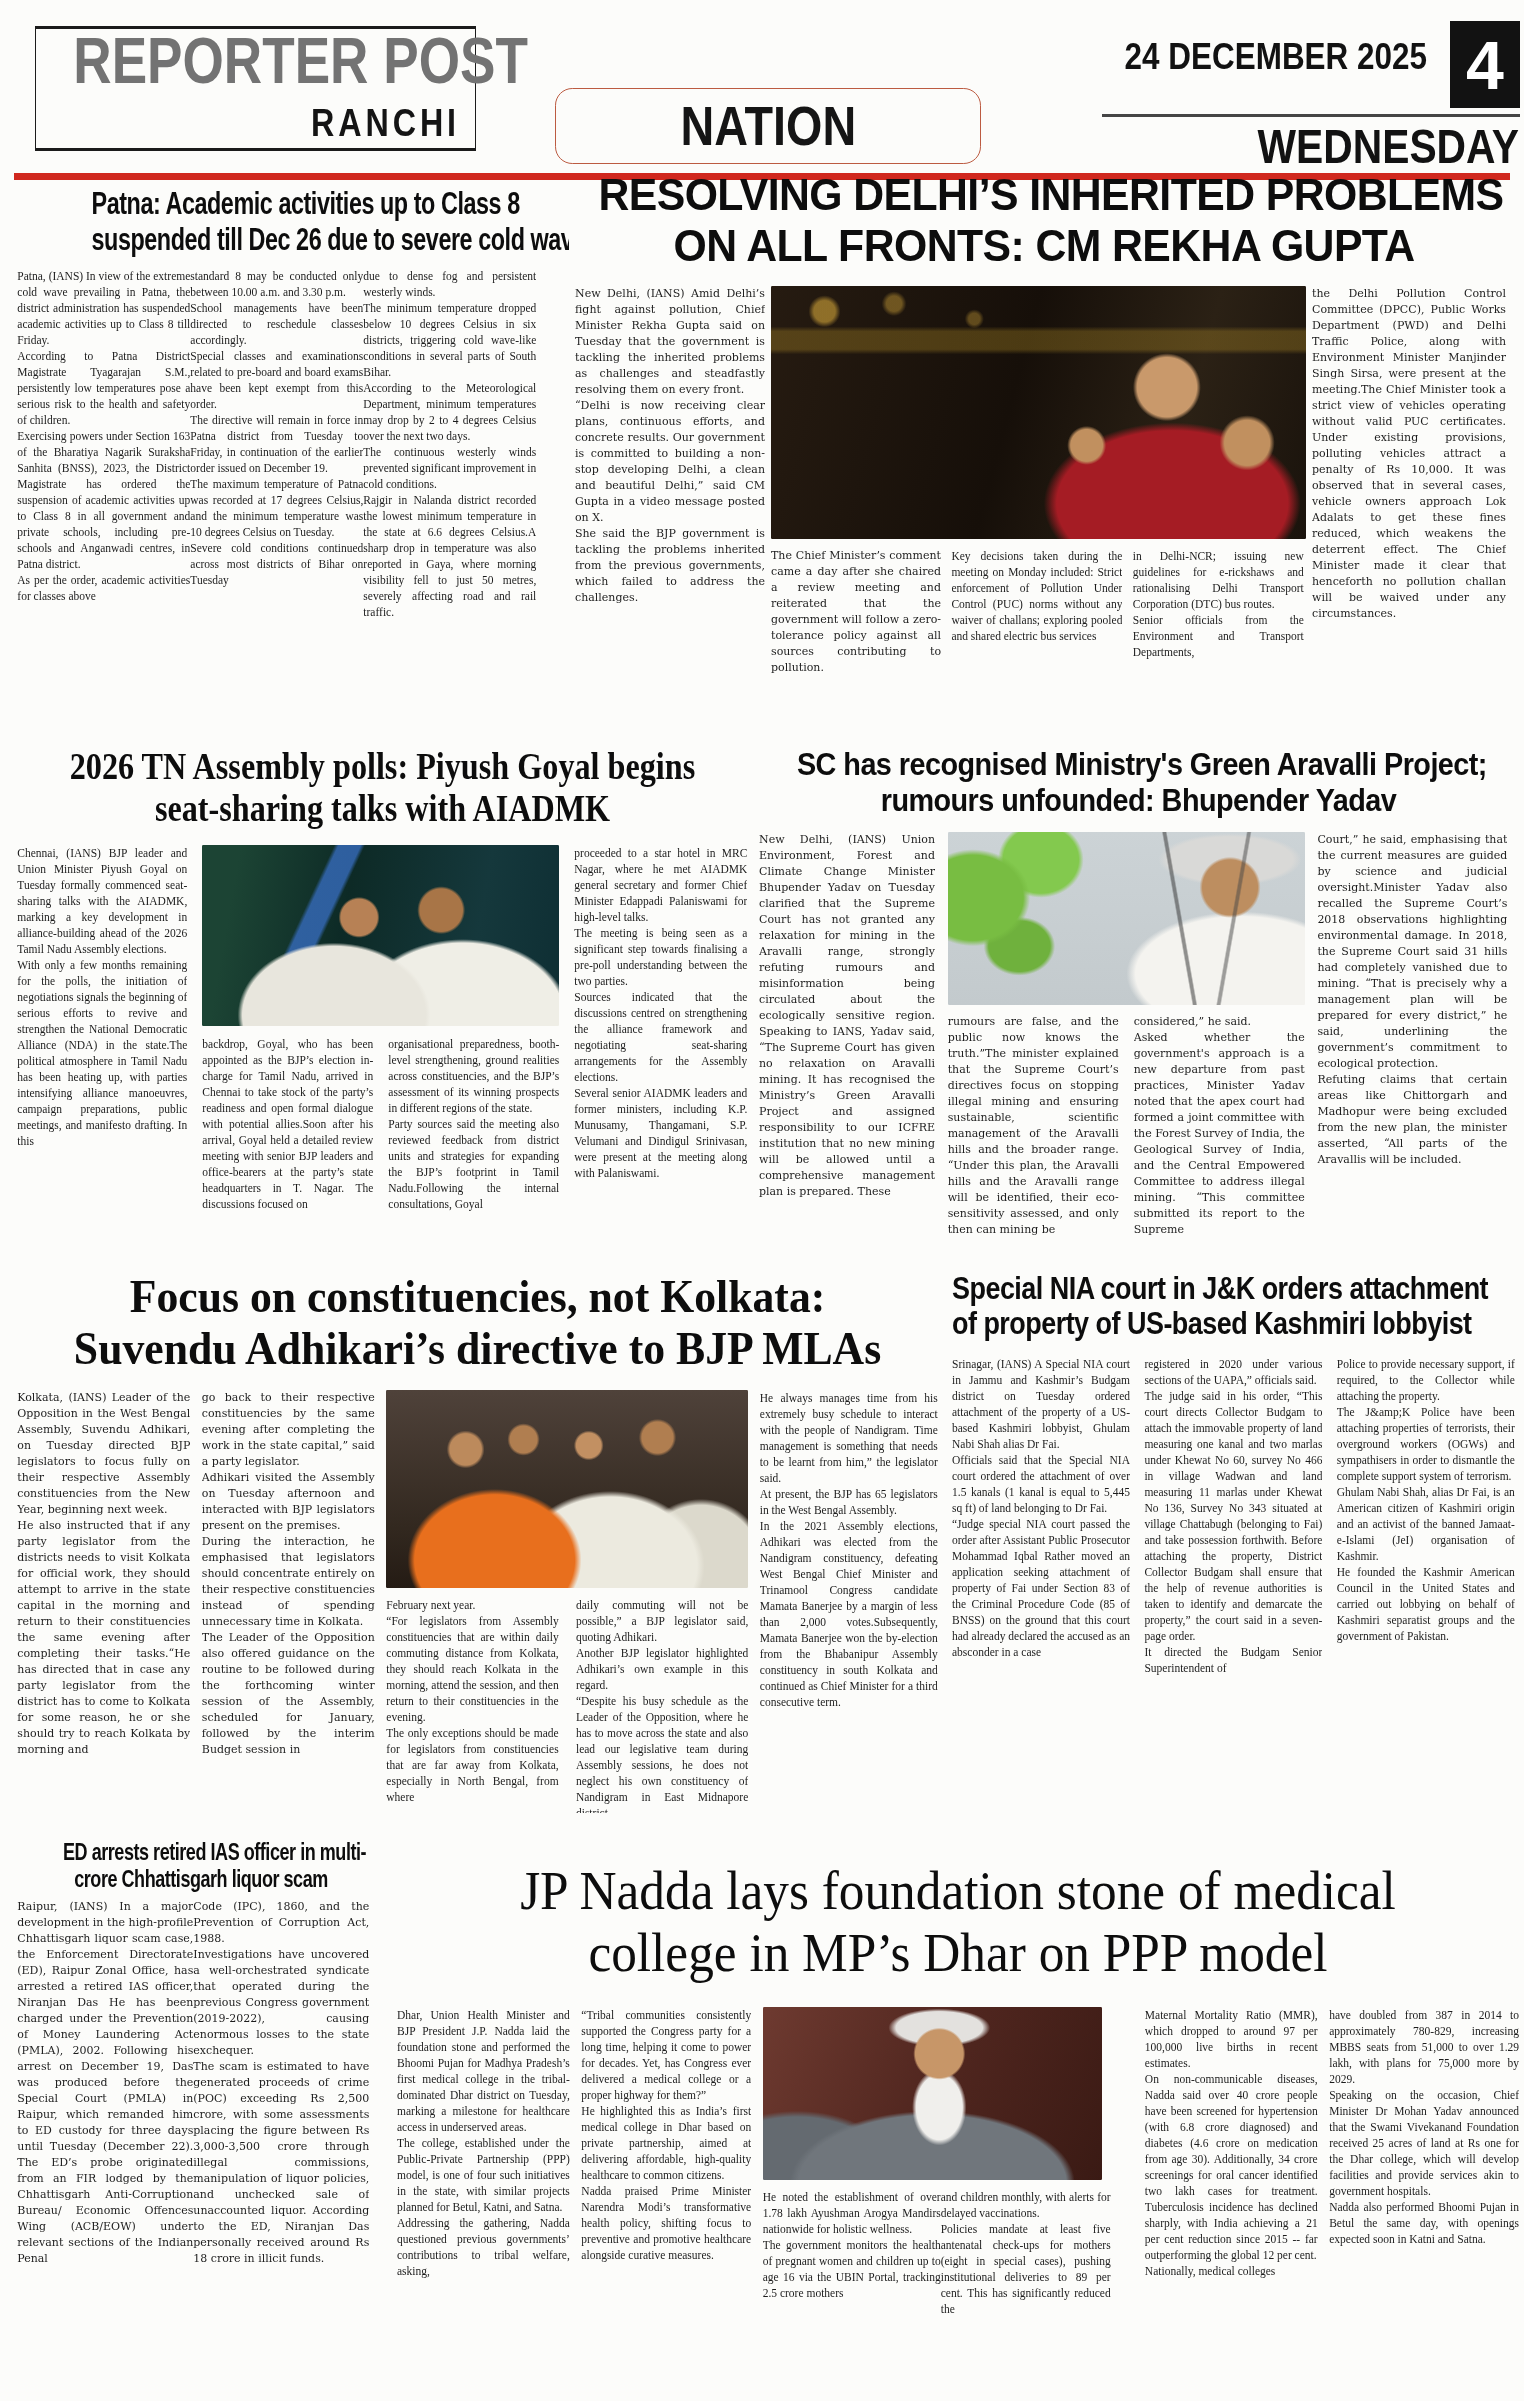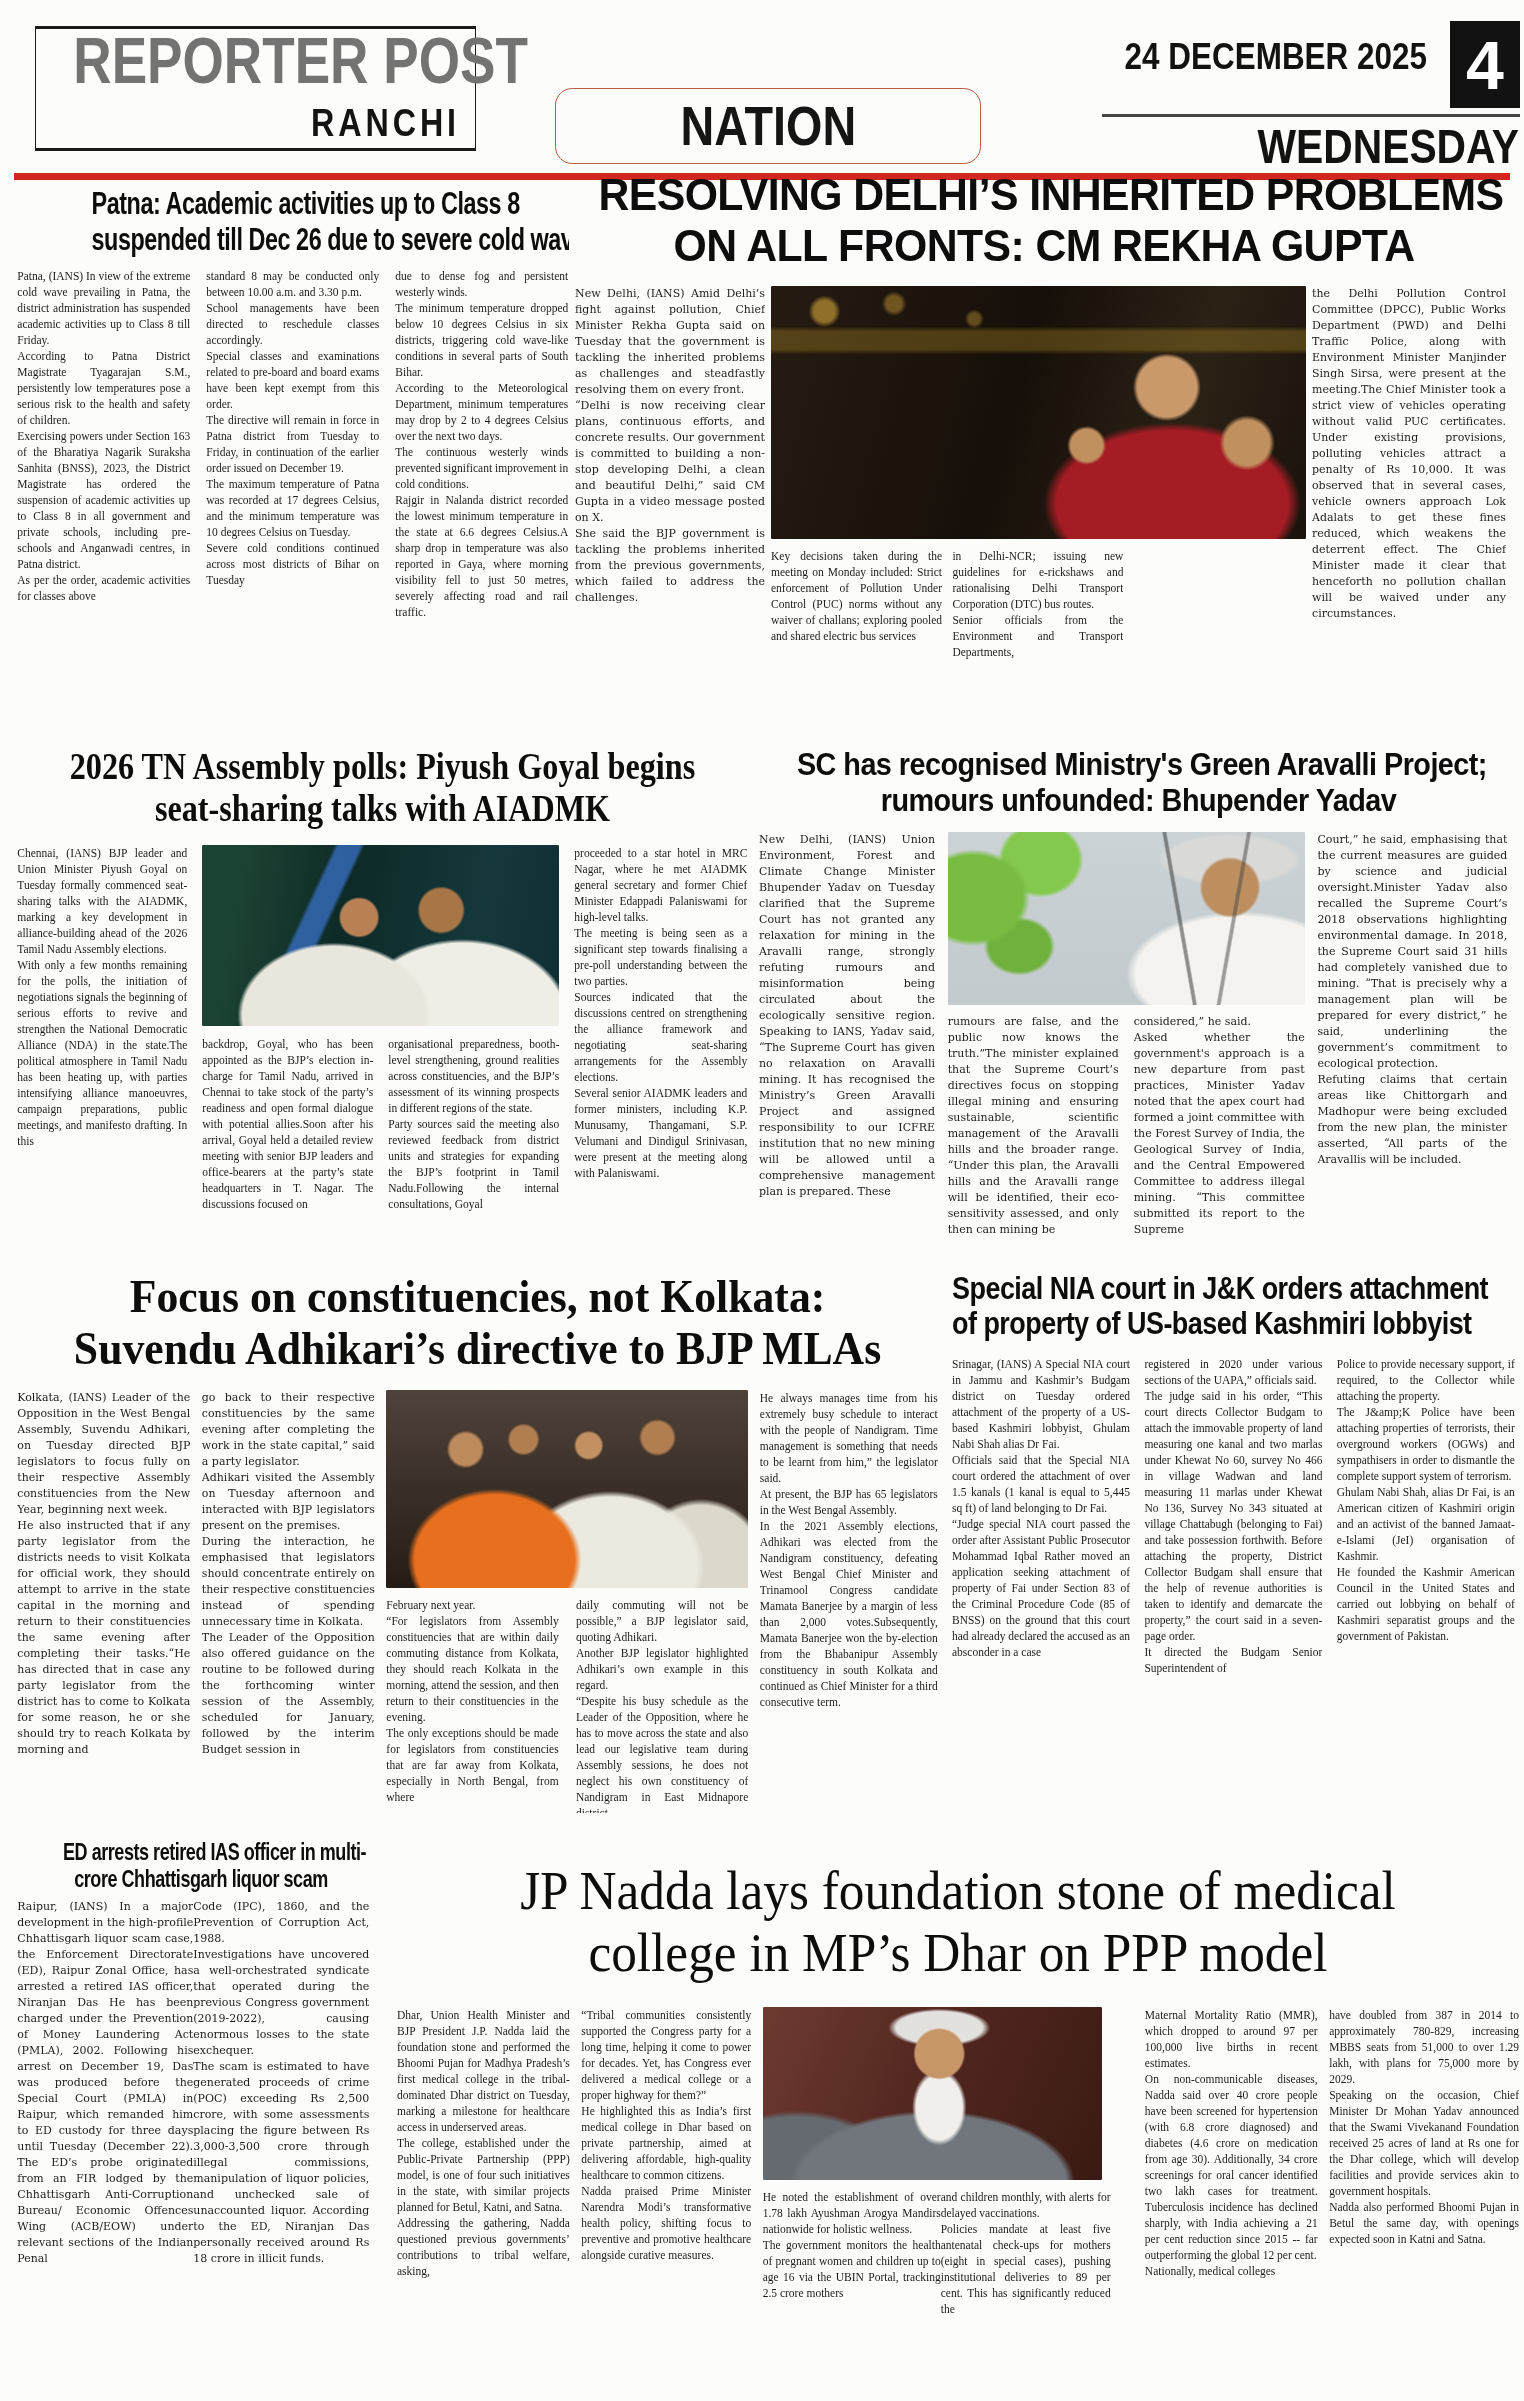--- a/index.html
+++ b/index.html
@@ -112,21 +112,21 @@
   <div class="day-label">
       <span class="sqr" style="--sx:.85">WEDNESDAY</span>
     </div>
   <div class="red-rule"></div>
 
   <section class="article" style="left:17.3px;top:185px;width:552px;height:561px">
     <h2 class="hl cond" style="font-size:32px">
       <span class="sq" style="--sx:.73">Patna: Academic activities up to Class 8</span>
       <span class="sq" style="--sx:.73">suspended till Dec 26 due to severe cold wave</span>
     </h2>
-    <div class="body" style="gap:16px;height:460px">
+    <div class="body" style="gap:0;height:460px">
       <div class="bcol sA" style="width:173px">Patna, (IANS) In view of the extreme cold wave prevailing in Patna, the district administration has suspended academic activities up to Class 8 till Friday.
 According to Patna District Magistrate Tyagarajan S.M., persistently low temperatures pose a serious risk to the health and safety of children.
 Exercising powers under Section 163 of the Bharatiya Nagarik Suraksha Sanhita (BNSS), 2023, the District Magistrate has ordered the suspension of academic activities up to Class 8 in all government and private schools, including pre-schools and Anganwadi centres, in Patna district.
 As per the order, academic activities for classes above</div>
       <div class="bcol sA" style="width:173px">standard 8 may be conducted only between 10.00 a.m. and 3.30 p.m.
 School managements have been directed to reschedule classes accordingly.
 Special classes and examinations related to pre-board and board exams have been kept exempt from this order.
 The directive will remain in force in Patna district from Tuesday to Friday, in continuation of the earlier order issued on December 19.
 The maximum temperature of Patna was recorded at 17 degrees Celsius, and the minimum temperature was 10 degrees Celsius on Tuesday.
 Severe cold conditions continued across most districts of Bihar on Tuesday</div>
@@ -143,20 +143,21 @@
       <span class="sq" style="--sx:.95">RESOLVING DELHI’S INHERITED PROBLEMS</span>
       <span class="sq" style="--sx:.95">ON ALL FRONTS: CM REKHA GUPTA</span>
     </h2>
     <div class="body" style="gap:6px;height:434px;margin-top:14px">
       <div class="bcol sB" style="width:190px">New Delhi, (IANS) Amid Delhi’s fight against pollution, Chief Minister Rekha Gupta said on Tuesday that the government is tackling the inherited problems as challenges and steadfastly resolving them on every front.
 “Delhi is now receiving clear plans, continuous efforts, and concrete results. Our government is committed to building a non-stop developing Delhi, a clean and beautiful Delhi,” said CM Gupta in a video message posted on X.
 She said the BJP government is tackling the problems inherited from the previous governments, which failed to address the challenges.</div>
       <div class="mid" style="width:535px">
         <div class="photo ph-rekha" style="width:535px;height:253px"></div>
         <div class="subcols" style="gap:10.4px">
+          <div class="bcol sB" style="width:170px">The Chief Minister’s comment came a day after she chaired a review meeting and reiterated that the government will follow a zero-tolerance policy against all sources contributing to pollution.</div>
           <div class="bcol sA" style="width:171px">Key decisions taken during the meeting on Monday included: Strict enforcement of Pollution Under Control (PUC) norms without any waiver of challans; exploring pooled and shared electric bus services</div>
           <div class="bcol sA" style="width:171px">in Delhi-NCR; issuing new guidelines for e-rickshaws and rationalising Delhi Transport Corporation (DTC) bus routes.
 Senior officials from the Environment and Transport Departments,</div>
         </div>
       </div>
       <div class="bcol sB" style="width:194px">the Delhi Pollution Control Committee (DPCC), Public Works Department (PWD) and Delhi Traffic Police, along with Environment Minister Manjinder Singh Sirsa, were present at the meeting.The Chief Minister took a strict view of vehicles operating without valid PUC certificates. Under existing provisions, polluting vehicles attract a penalty of Rs 10,000. It was observed that in several cases, vehicle owners approach Lok Adalats to get these fines reduced, which weakens the deterrent effect. The Chief Minister made it clear that henceforth no pollution challan will be waived under any circumstances.</div>
     </div>
   </section>
 
   <section class="article" style="left:17.3px;top:746px;width:731px;height:521px">

